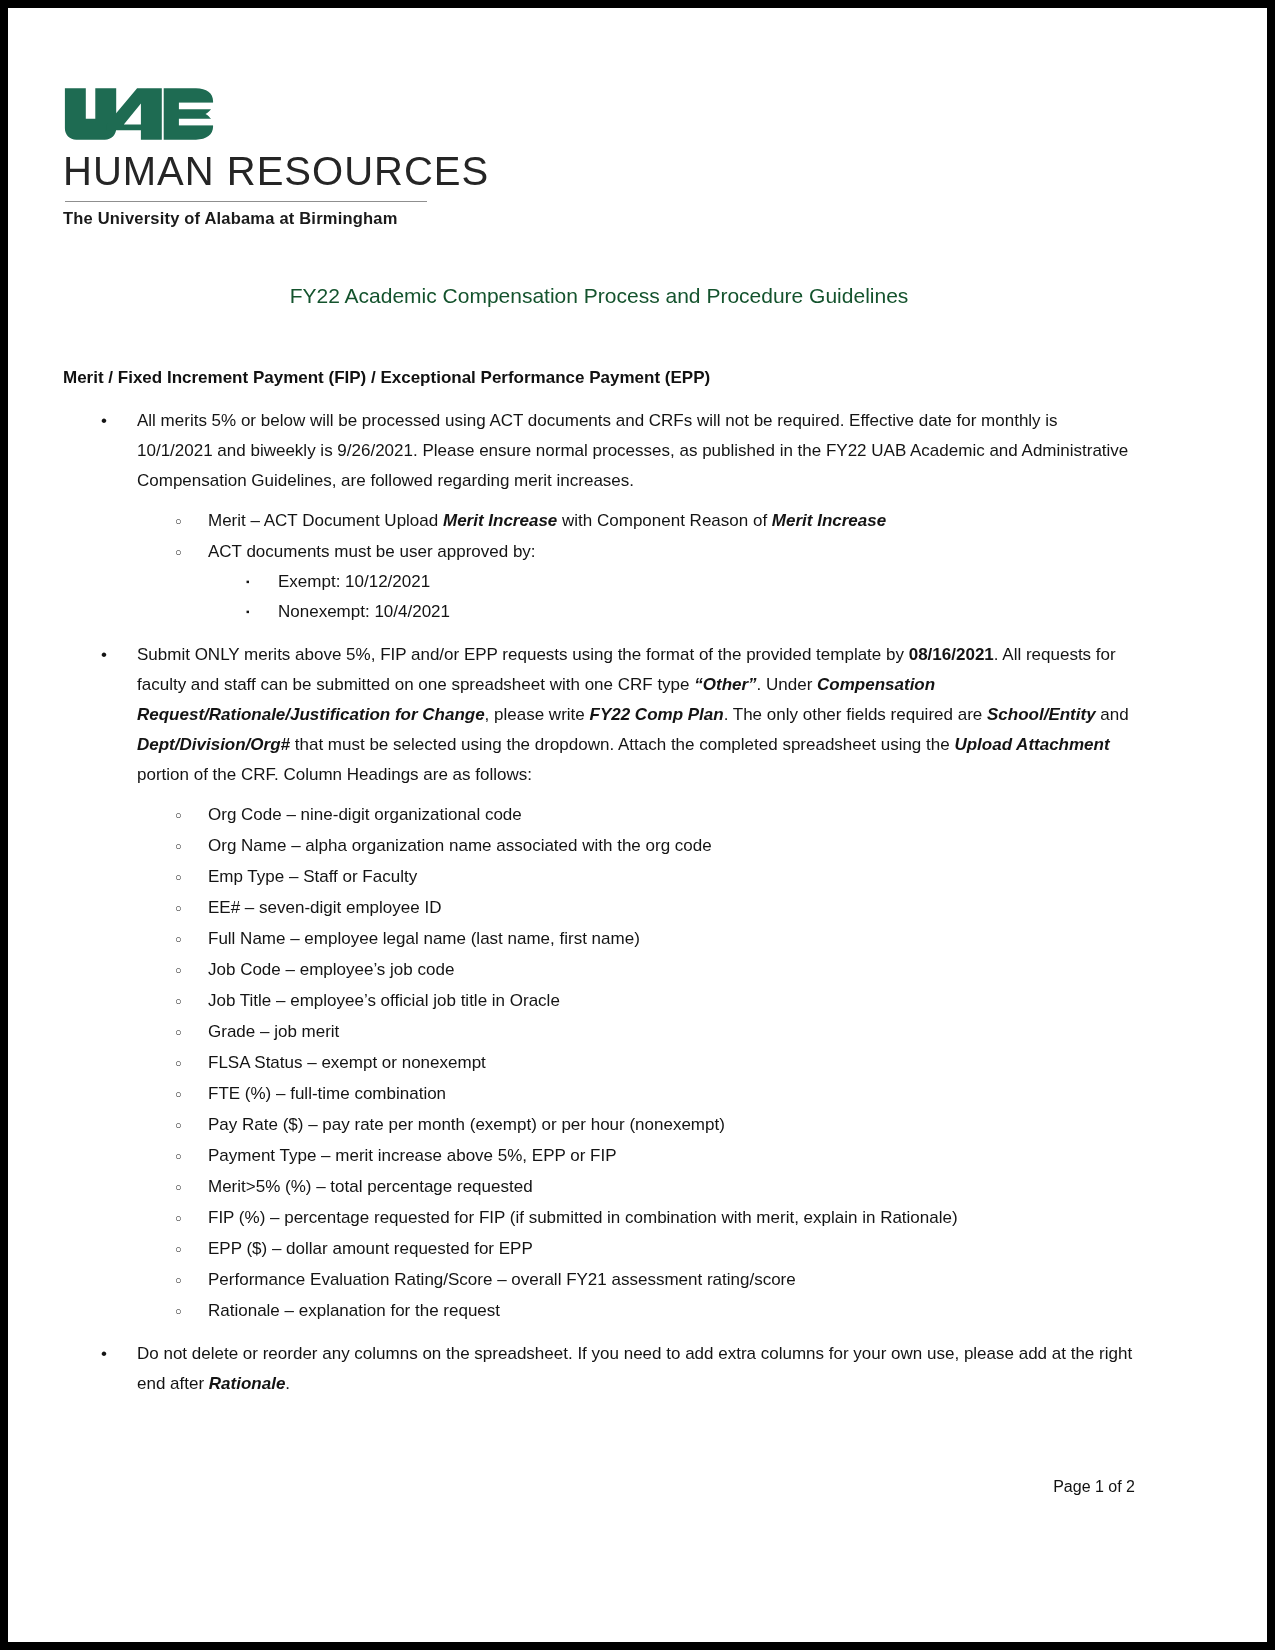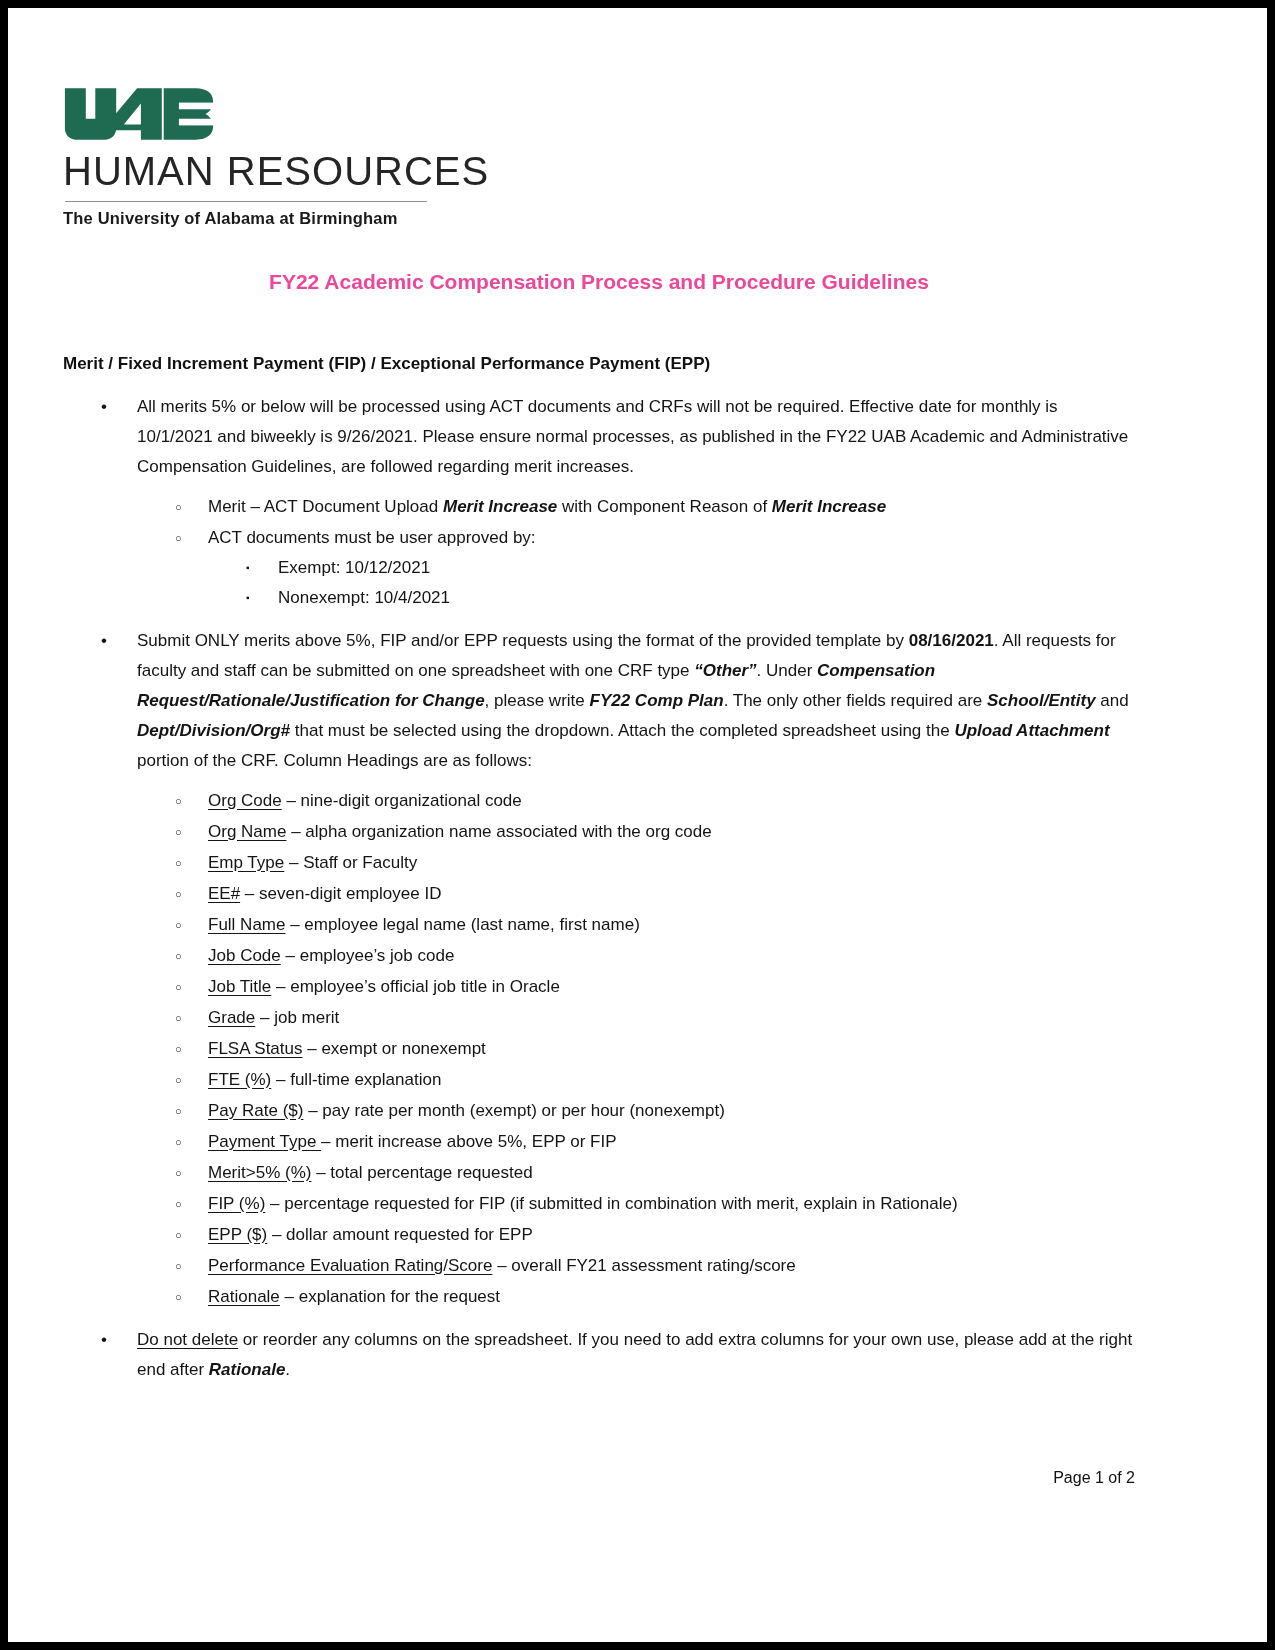--- a/index.html
+++ b/index.html
@@ -22,40 +22,40 @@
     font-stretch:condensed;
   }
   .header-rule {
     width:362px; height:0;
     border-top:1px solid #8f8f8f;
     margin:7px 0 7px 2px;
   }
   .univ-name { font-size:16.5px; font-weight:700; color:#1a1a1a; letter-spacing:0.2px; }
   .doc-meta { margin-top:33px; font-style:italic; font-size:14.5px; line-height:22px; color:#1a1a1a; padding-left:8px; }
   
-  .doc-title { text-align:center; font-size:21px; font-weight:700; margin-top:42px; color:#ec4899; }
+  .doc-title { text-align:center; font-size:21px; font-weight:400; margin-top:56px; color:#14532d; }
   .section-heading { font-size:17px; font-weight:700; margin-top:60px; color:#111; }
   
   .bullets { margin-top:18px; font-size:17px; line-height:30px; }
   .li { position:relative; }
   .li .marker { position:absolute; top:0; }
   .lvl1 { padding-left:74px; margin-top:13px; }
   .lvl1 .marker { left:38px; }
   .lvl2 { padding-left:145px; }
   .lvl2 .marker { left:112px; font-size:11px; }
   .lvl3 { padding-left:215px; }
   .lvl3 .marker { left:183px; font-size:10px; }
   .lvl1 + .lvl2 { margin-top:10px; }
   .lvl2 + .lvl2 { margin-top:1px; }
   .b { font-weight:700; }
   .i { font-style:italic; }
-  .u { text-decoration:underline; text-underline-offset:3px; }
+  .u { text-underline-offset:3px; }
   
   .page-footer {
-    position:absolute; right:132px; bottom:155px;
+    position:absolute; right:132px; bottom:146px;
     font-size:16px; color:#111;
   }
 </style>
 </head>
 <body>
 
 <div class="page">
 
   <header>
     <div class="logo-wrap">
@@ -87,21 +87,21 @@
       <div class="li lvl1"><span class="marker">•</span><span class="txt"><span>Submit ONLY merits above 5%, FIP and/or EPP requests using the format of the provided template by </span><span class="b">08/16/2021</span><span>. All requests for faculty and staff can be submitted on one spreadsheet with one CRF type </span><span class="b i">“Other”</span><span>. Under </span><span class="b i">Compensation Request/Rationale/Justification for Change</span><span>, please write </span><span class="b i">FY22 Comp Plan</span><span>. The only other fields required are </span><span class="b i">School/Entity</span><span> and </span><span class="b i">Dept/Division/Org#</span><span> that must be selected using the dropdown. Attach the completed spreadsheet using the </span><span class="b i">Upload Attachment</span><span> portion of the CRF. Column Headings are as follows:</span></span></div>
       <div class="li lvl2"><span class="marker">○</span><span class="txt"><span class="u">Org Code</span><span> – nine-digit organizational code</span></span></div>
       <div class="li lvl2"><span class="marker">○</span><span class="txt"><span class="u">Org Name</span><span> – alpha organization name associated with the org code</span></span></div>
       <div class="li lvl2"><span class="marker">○</span><span class="txt"><span class="u">Emp Type</span><span> – Staff or Faculty</span></span></div>
       <div class="li lvl2"><span class="marker">○</span><span class="txt"><span class="u">EE#</span><span> – seven-digit employee ID</span></span></div>
       <div class="li lvl2"><span class="marker">○</span><span class="txt"><span class="u">Full Name</span><span> – employee legal name (last name, first name)</span></span></div>
       <div class="li lvl2"><span class="marker">○</span><span class="txt"><span class="u">Job Code</span><span> – employee’s job code</span></span></div>
       <div class="li lvl2"><span class="marker">○</span><span class="txt"><span class="u">Job Title</span><span> – employee’s official job title in Oracle</span></span></div>
       <div class="li lvl2"><span class="marker">○</span><span class="txt"><span class="u">Grade</span><span> – job merit</span></span></div>
       <div class="li lvl2"><span class="marker">○</span><span class="txt"><span class="u">FLSA Status</span><span> – exempt or nonexempt</span></span></div>
-      <div class="li lvl2"><span class="marker">○</span><span class="txt"><span class="u">FTE (%)</span><span> – full-time explanation</span></span></div>
+      <div class="li lvl2"><span class="marker">○</span><span class="txt"><span class="u">FTE (%)</span><span> – full-time combination</span></span></div>
       <div class="li lvl2"><span class="marker">○</span><span class="txt"><span class="u">Pay Rate ($)</span><span> – pay rate per month (exempt) or per hour (nonexempt)</span></span></div>
       <div class="li lvl2"><span class="marker">○</span><span class="txt"><span class="u">Payment Type </span><span>– merit increase above 5%, EPP or FIP</span></span></div>
       <div class="li lvl2"><span class="marker">○</span><span class="txt"><span class="u">Merit&gt;5% (%)</span><span> – total percentage requested</span></span></div>
       <div class="li lvl2"><span class="marker">○</span><span class="txt"><span class="u">FIP (%)</span><span> – percentage requested for FIP (if submitted in combination with merit, explain in Rationale)</span></span></div>
       <div class="li lvl2"><span class="marker">○</span><span class="txt"><span class="u">EPP ($)</span><span> – dollar amount requested for EPP</span></span></div>
       <div class="li lvl2"><span class="marker">○</span><span class="txt"><span class="u">Performance Evaluation Rating/Score</span><span> – overall FY21 assessment rating/score</span></span></div>
       <div class="li lvl2"><span class="marker">○</span><span class="txt"><span class="u">Rationale</span><span> – explanation for the request</span></span></div>
       <div class="li lvl1"><span class="marker">•</span><span class="txt"><span class="u">Do not delete</span><span> or reorder any columns on the spreadsheet. If you need to add extra columns for your own use, please add at the right end after </span><span class="b i">Rationale</span><span>.</span></span></div>
     </main>
 

